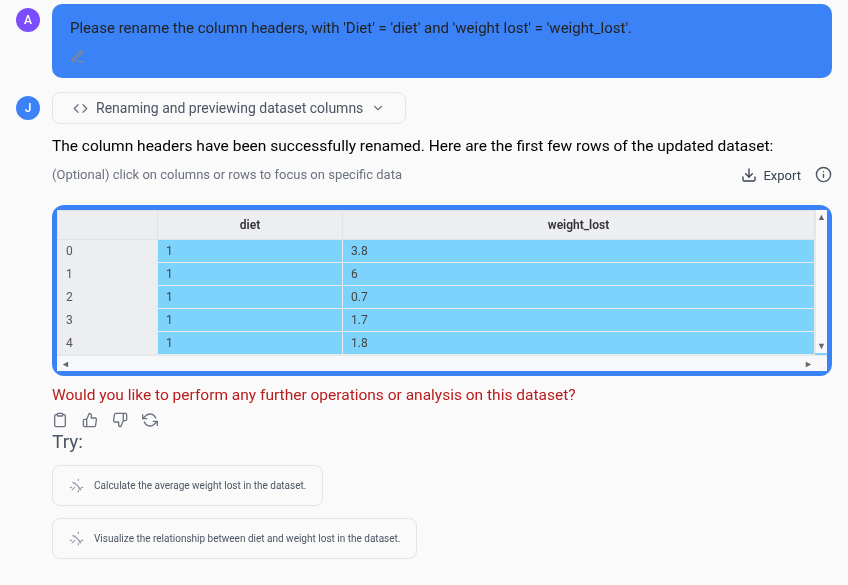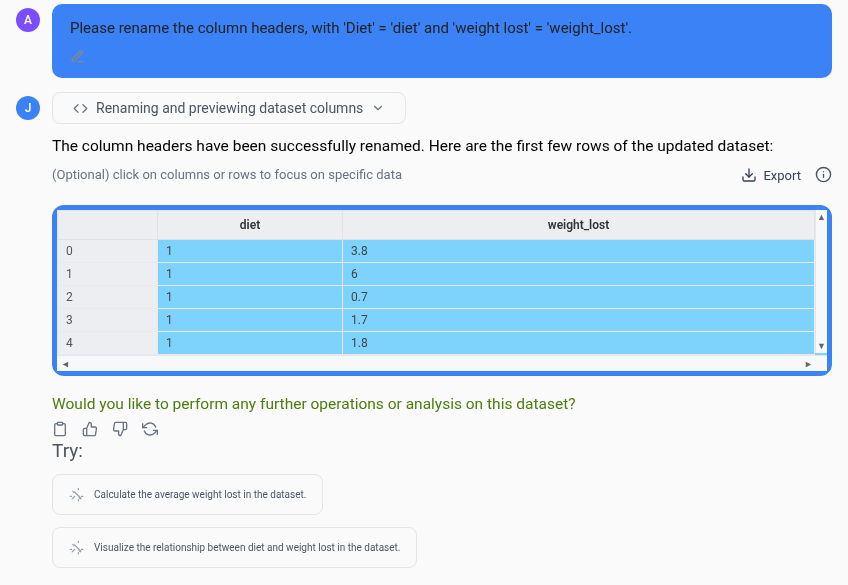--- a/index.html
+++ b/index.html
@@ -64,21 +64,21 @@
   .tbl th {
     background: #eceef1; font-weight: 600; text-align: center;
     padding: 7px 8px; border: 1px solid #e0e2e6; color:#333;
   }
   .tbl th:first-child { width: 100px; }
   .tbl th:nth-child(2) { width: 185px; }
   .tbl td {
     padding: 4px 8px; border: 1px solid #e8eaee; height: 18px;
   }
   .tbl td.idx { background: #eceef1; color:#555; }
-  .followup { font-size: 15.5px; color: #4d7c0f; margin-top: 19px; }
+  .followup { font-size: 15.5px; color: #b91c1c; margin-top: 10px; }
   .action-row { display: flex; gap: 14px; margin-top: 8px; color: #6b7280; }
   .action-row .ico { cursor: pointer; }
   .try-label { font-size: 19px; color: #4b5563; margin-top: 2px; }
   .suggestion {
     display: inline-flex; align-items: center; gap: 10px;
     border: 1px solid #e2e4e8; border-radius: 8px;
     padding: 12px 16px; margin-top: 12px; color: #4b5563;
     font-size: 10px; cursor: pointer;
   }
   .suggestion svg { color: #9ca3af; }

